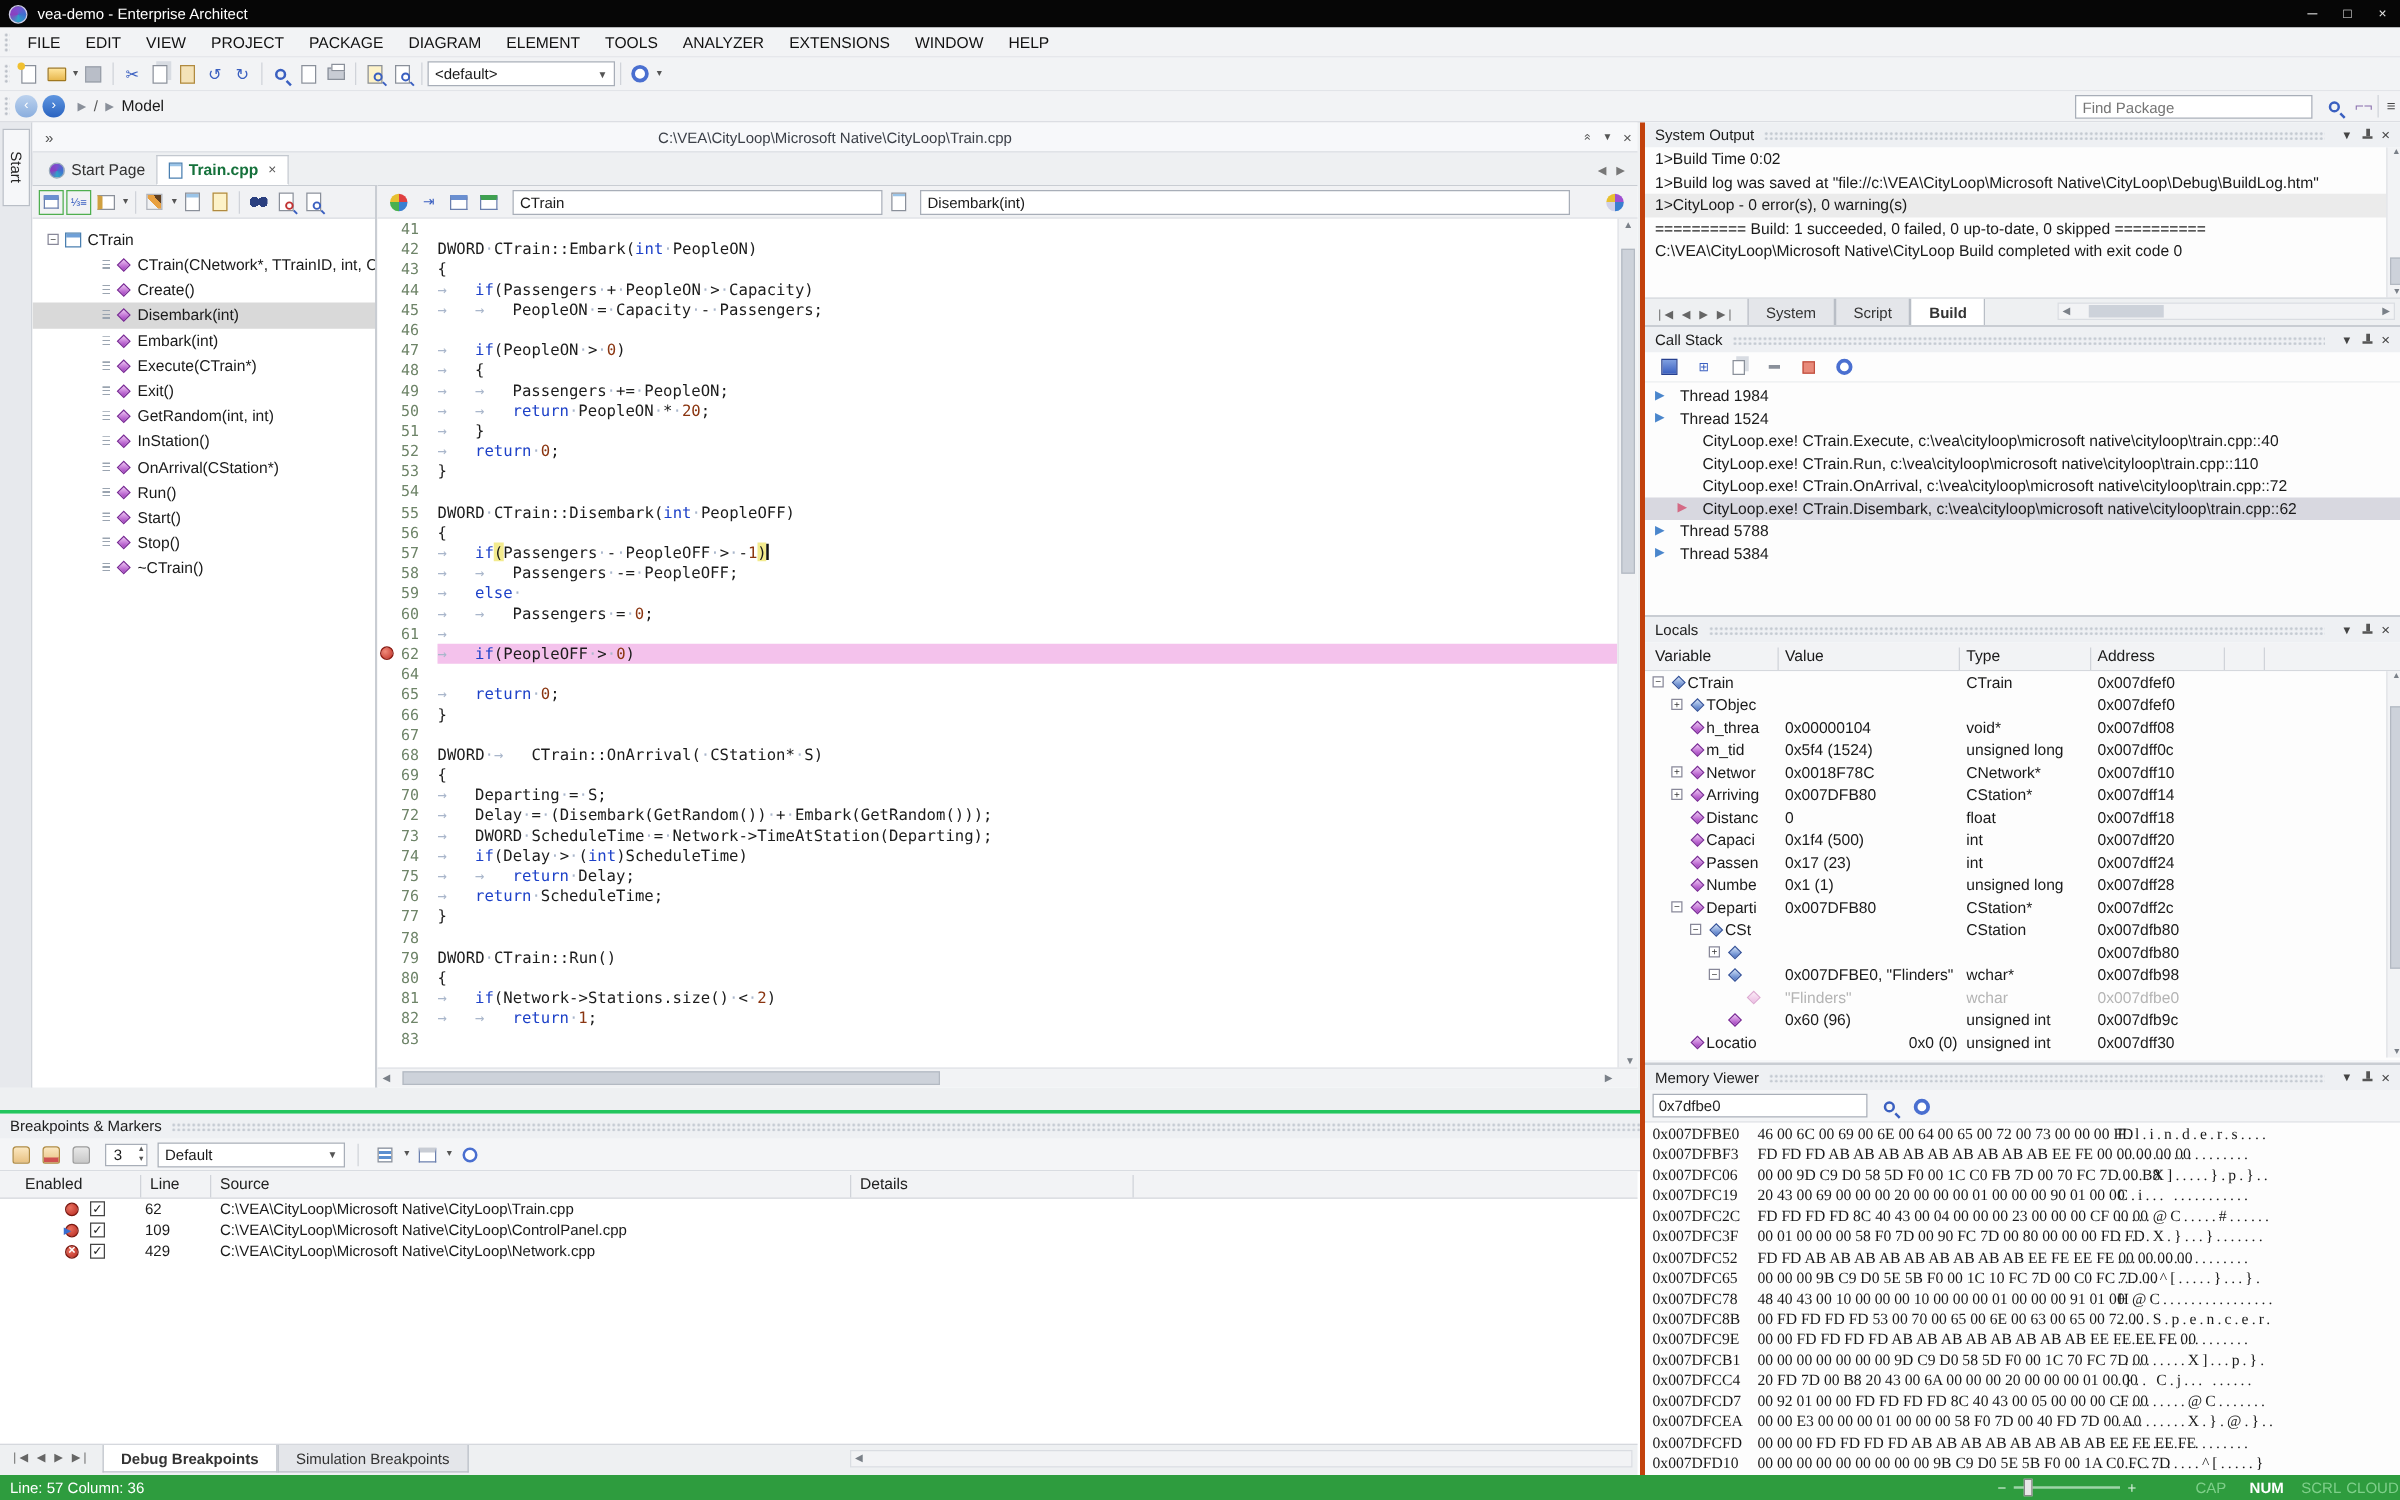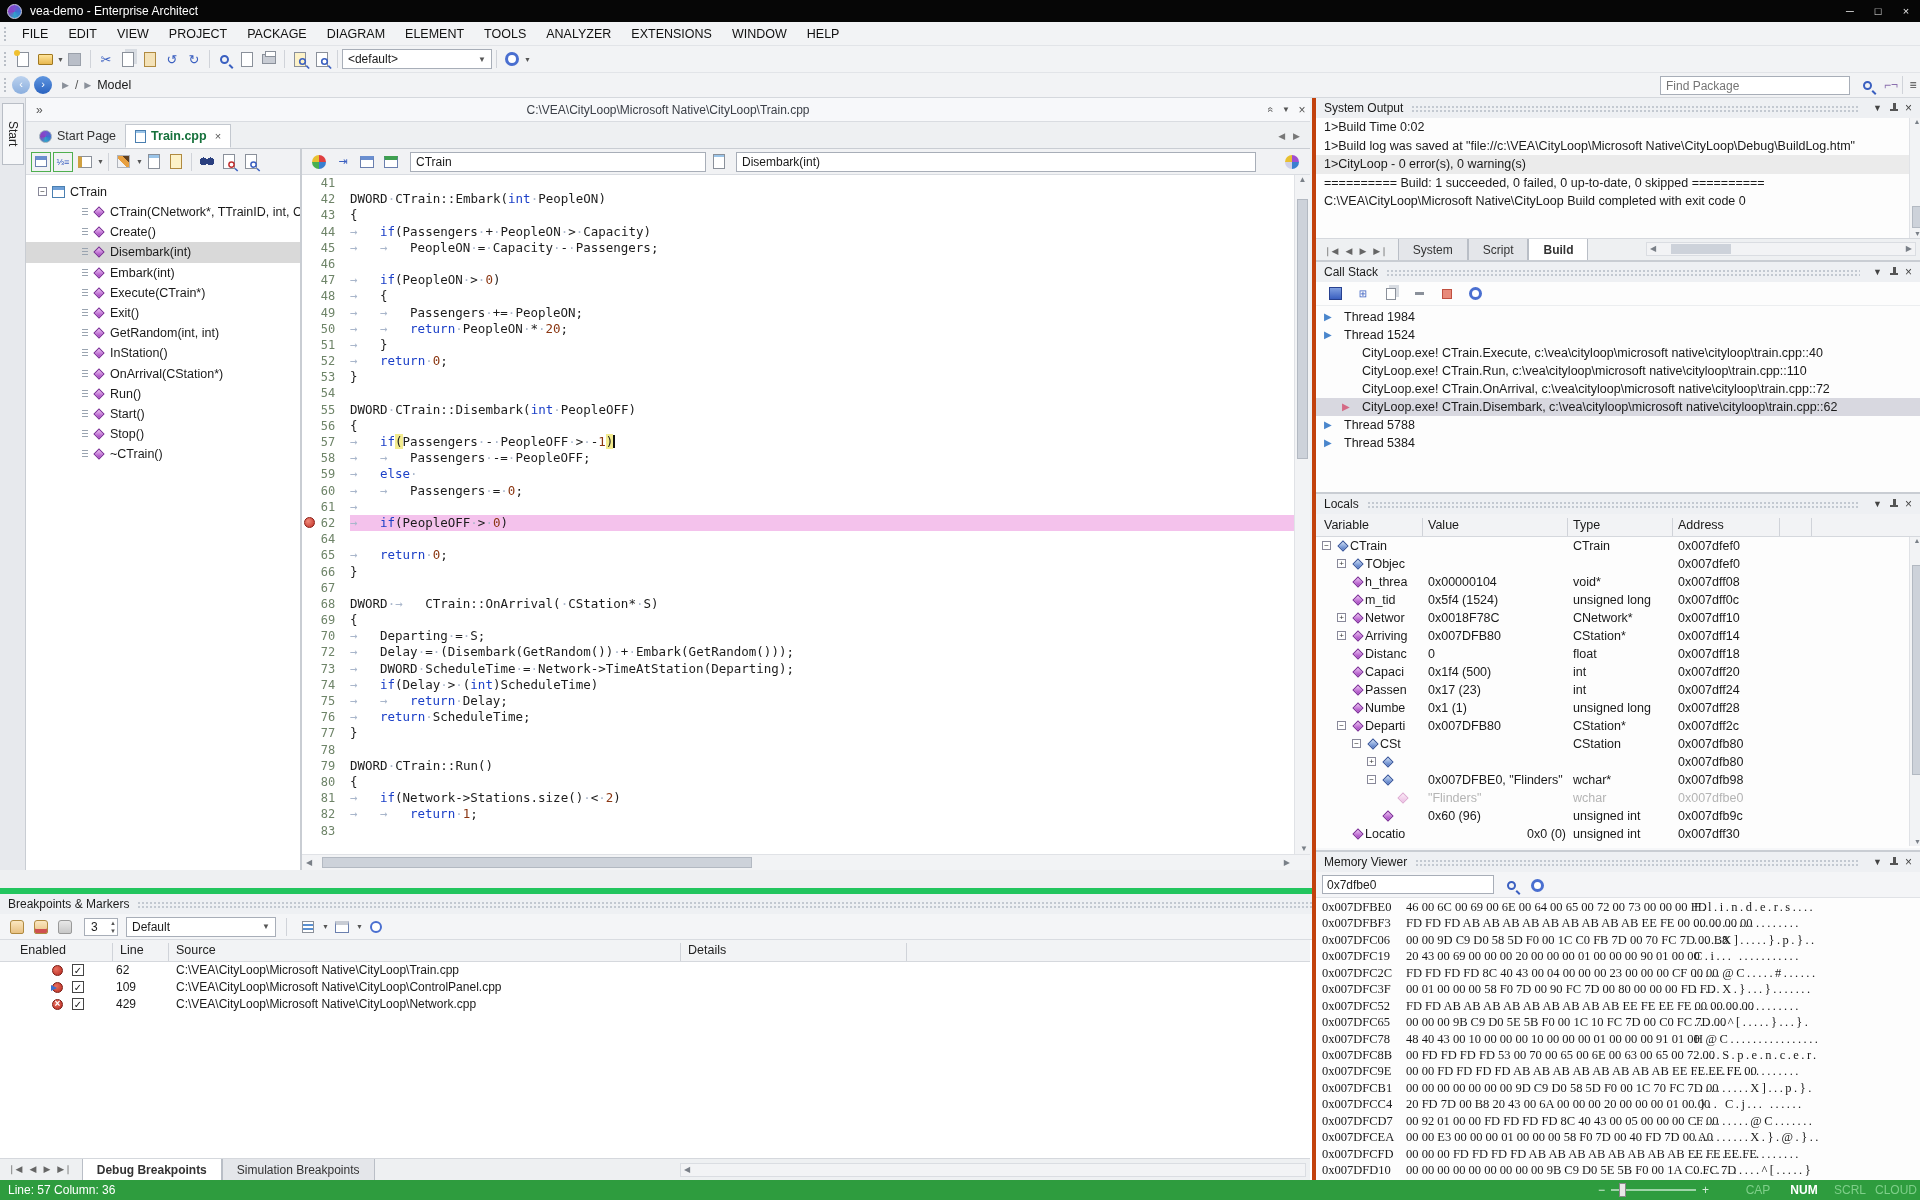--- a/index.html
+++ b/index.html
@@ -99,21 +99,21 @@
   .ct .w{color:#a9b6cb}
   .ct .m{background:#f3eb8e}
   .caret{display:inline-block;width:2px;height:13px;background:#111;vertical-align:-2px}
   .bpdot{display:inline-block;width:11px;height:11px;border-radius:50%;background:radial-gradient(circle at 35% 35%,#f08a7a,#c03026);border:1px solid #8a1a12;margin:2px 0 0 2px}
   #vscroll{position:absolute;right:0;top:26px;width:16px;height:680px;background:#f2f3f5;border-left:1px solid #e0e2e6;font-size:8px;color:#7a8088;text-align:center}
   #vthumb{position:absolute;left:2px;top:24px;width:11px;height:260px;background:#cdd2da;border:1px solid #b3b9c2}
   #hscroll{position:absolute;left:0;bottom:0;width:1008px;height:16px;background:#f2f3f5;border-top:1px solid #e0e2e6;font-size:8px;color:#7a8088;display:flex;align-items:center}
   #hthumb{position:absolute;left:20px;top:2px;width:430px;height:11px;background:#cdd2da;border:1px solid #b3b9c2}
 
   
-  #bppanel{position:absolute;left:0;top:888px;width:1544px;height:292px;background:#fff;border-top:6px solid #22c55e;border-right:1px solid #c9cdd3}
+  #bppanel{position:absolute;left:0;top:888px;width:1544px;height:292px;background:#fff;border-top:3px solid #22c55e;border-right:1px solid #c9cdd3}
   .phead{height:20px;display:flex;align-items:center;padding:0 8px;font-size:12px;color:#1c1c1c;background:#eef0f3}
   .phead .lead{flex:1;height:7px;margin:0 8px;background-image:radial-gradient(#c3c9d1 1px,transparent 1.2px);background-size:4px 4px}
   .pico{width:15px;text-align:center;color:#444;font-size:9px;margin-left:2px}
   .pinico{position:relative;width:10px;height:12px;margin-left:4px}
   .pinico::before{content:"";position:absolute;left:4px;top:1px;width:2.5px;height:6px;background:#555}
   .pinico::after{content:"";position:absolute;left:1px;top:7px;width:8px;height:1.5px;background:#555}
   #bpbar{height:26px;background:#f4f5f7;border-bottom:1px solid #d9dce1;display:flex;align-items:center;padding-left:6px;gap:2px}
   .hand{width:14px;height:14px;border-radius:3px 3px 2px 2px;background:linear-gradient(#fbe7c0,#e8c182);border:1px solid #b08a40}
   .hand.red{box-shadow:inset 0 -4px 0 #d05050}
   .hand.gray{background:linear-gradient(#e8e8e8,#c8c8c8);border-color:#999}
@@ -162,21 +162,21 @@
   #memin{position:absolute;left:6px;top:3px;width:172px;height:19px;border:1px solid #a8aeb8;font-size:12px;padding:0 4px;font-family:"Liberation Sans",sans-serif;color:#222}
   .hsplit{position:absolute;left:0;width:608px;height:2px;background:#c9cdd3}
 
   
   #statusbar{position:absolute;left:0;top:1180px;width:1920px;height:20px;background:#2e9c3e;color:#fff;font-size:12px;display:flex;align-items:center}
   #statusbar .lc{padding-left:8px}
   #zoomer{position:absolute;left:1598px;top:0;height:20px;display:flex;align-items:center;gap:6px;color:#d8efdc}
   #ztrack{width:85px;height:2px;background:#9fd4a8;position:relative}
   #zthumb{position:absolute;left:8px;top:-6px;width:7px;height:14px;background:#e8e8e8;border:1px solid #888}
   #indicators{position:absolute;left:1735px;top:0;height:20px;display:flex;align-items:center;gap:0}
-  .ind{width:46px;text-align:center;color:#7fcf8a}
+  .ind{width:46px;text-align:right;color:#7fcf8a}
   .ind.on{color:#fff;font-weight:bold}
 </style>
 </head>
 <body>
 
 <div id="titlebar">
   <span class="ea-sphere"></span>
   <span>vea-demo - Enterprise Architect</span>
   <div id="winbtns">
     <span>─</span>

